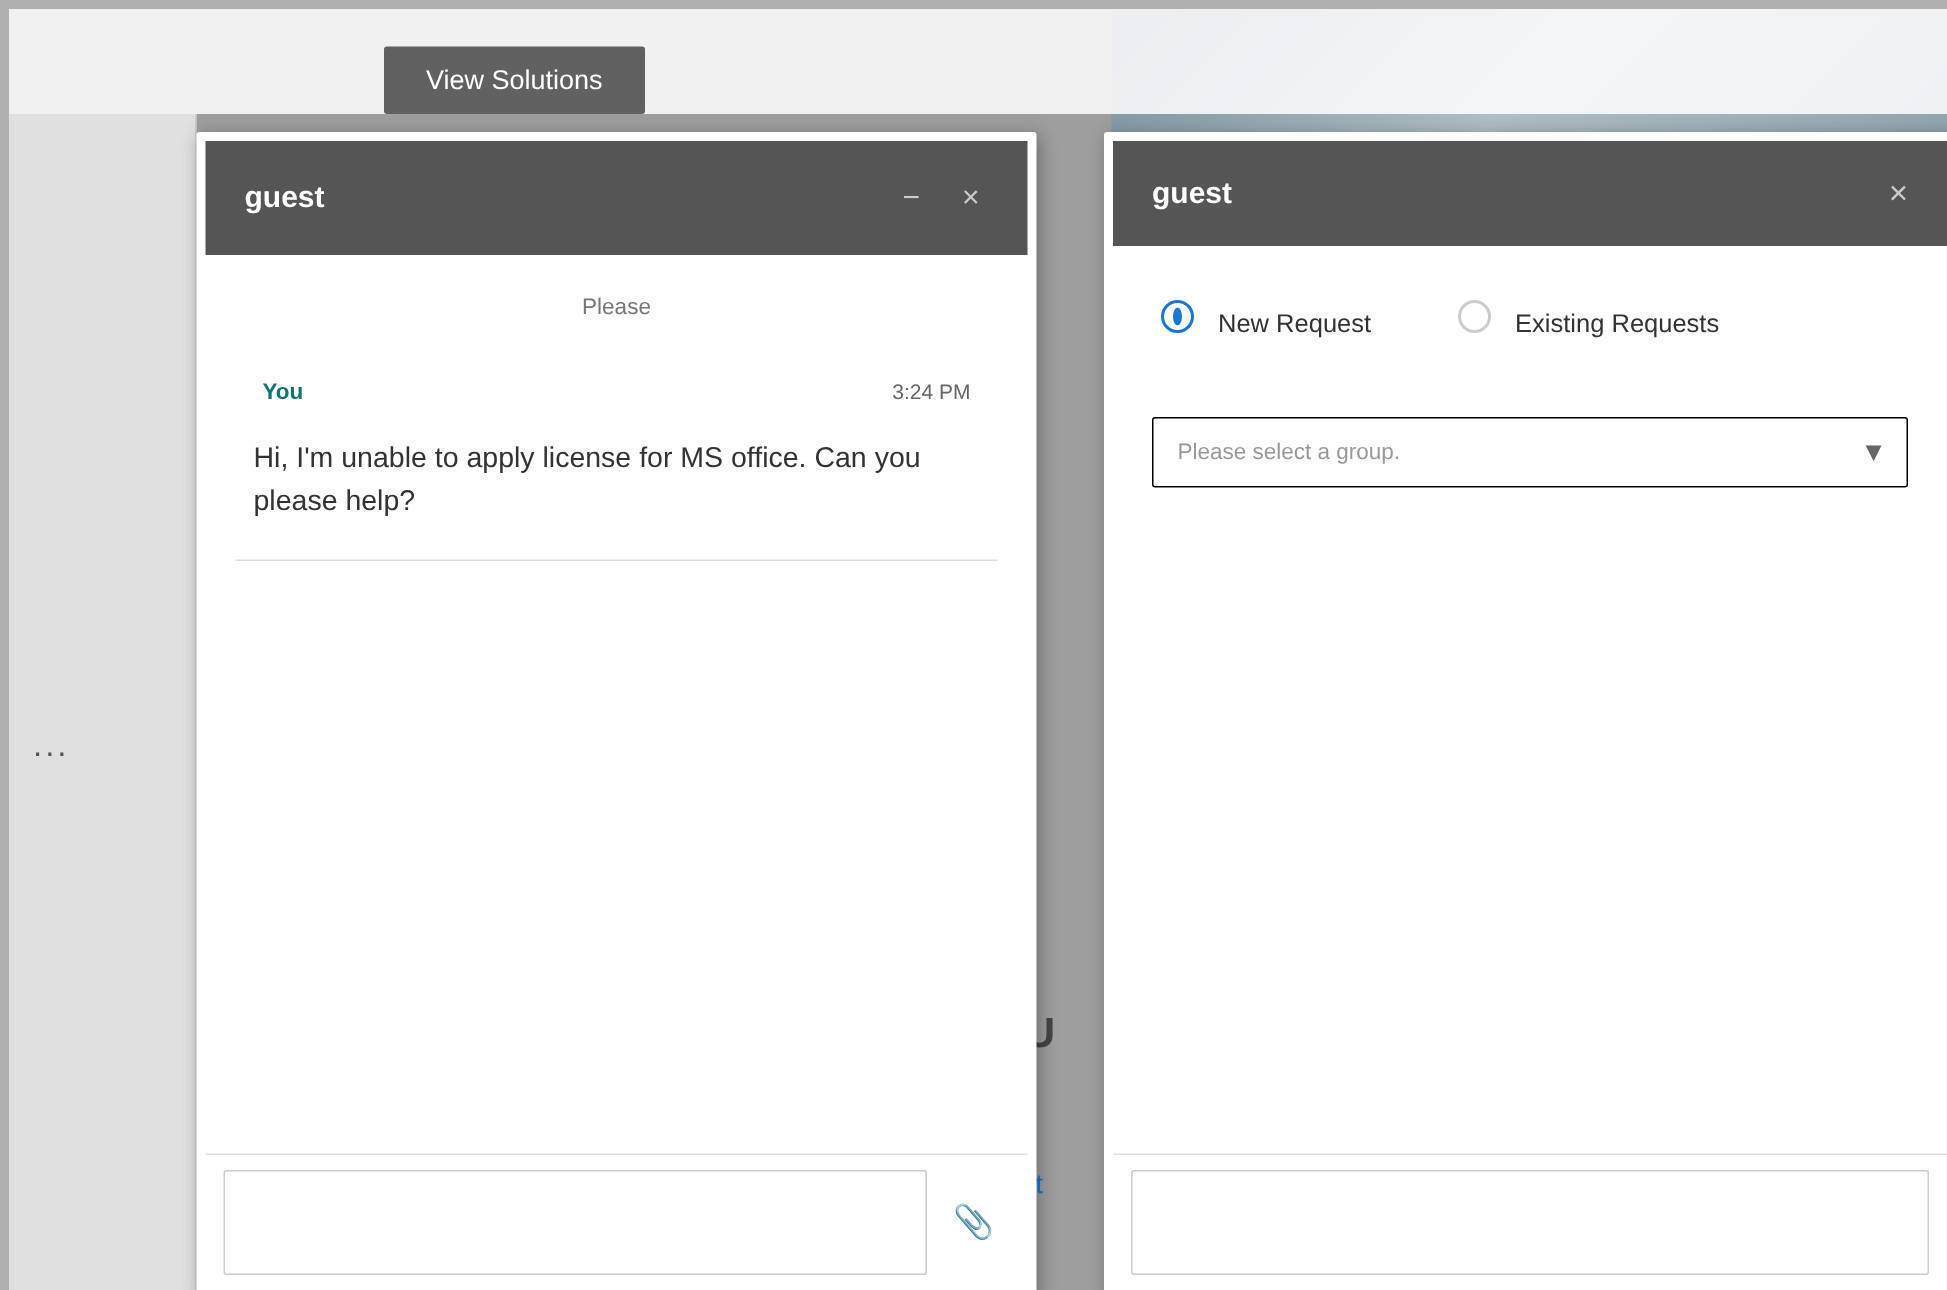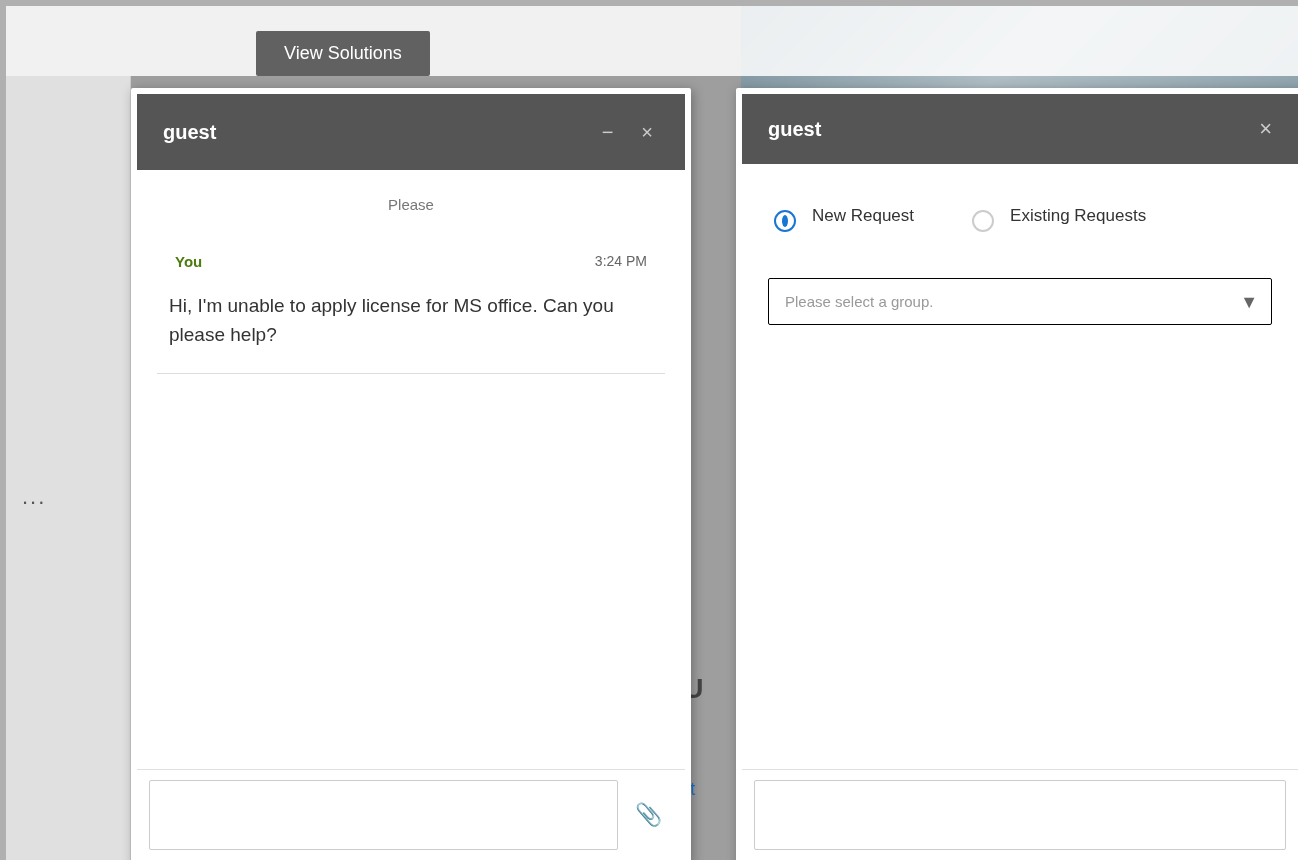--- a/index.html
+++ b/index.html
@@ -155,21 +155,21 @@
 
     .chat-message-meta {
       display: flex;
       justify-content: space-between;
       margin-bottom: 4px;
     }
 
     .chat-sender {
       font-weight: 700;
       font-size: 15px;
-      color: #4d7c0f;
+      color: #0f766e;
     }
 
     .chat-time {
       font-size: 14px;
       color: #666;
     }
 
     .chat-message-text {
       font-size: 19px;
       color: #333;
@@ -258,21 +258,21 @@
 
     .request-type-row {
       display: flex;
       align-items: center;
       gap: 40px;
       margin-bottom: 28px;
     }
 
     .radio-option {
       display: flex;
-      align-items: flex-end;
+      align-items: flex-start;
       gap: 10px;
       cursor: pointer;
     }
 
     .radio-circle {
       width: 22px;
       height: 22px;
       border-radius: 50%;
       border: 2px solid #ccc;
       display: flex;

